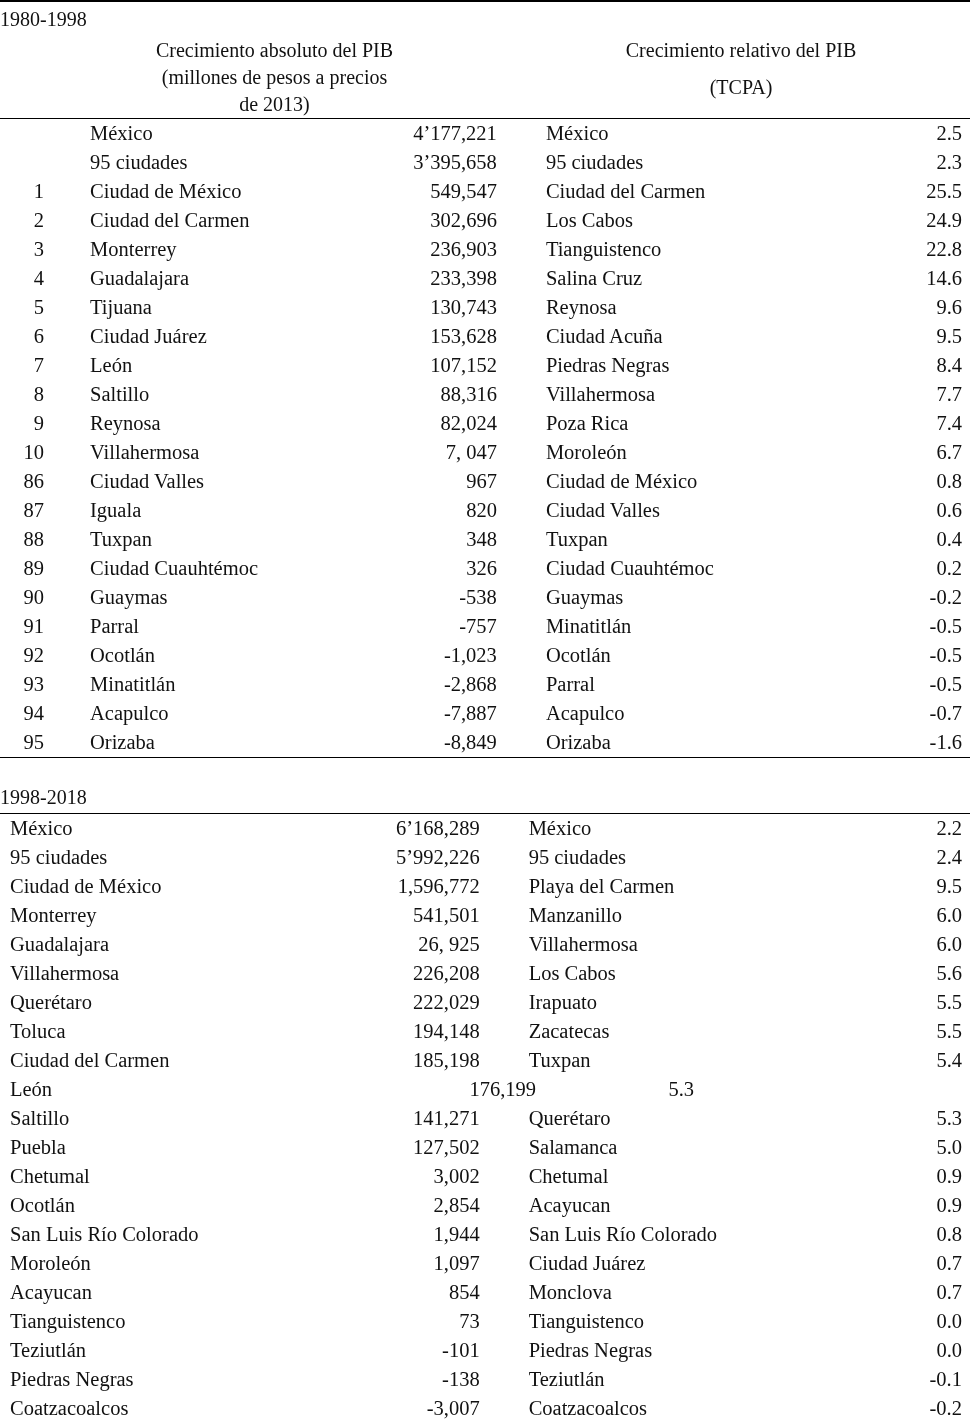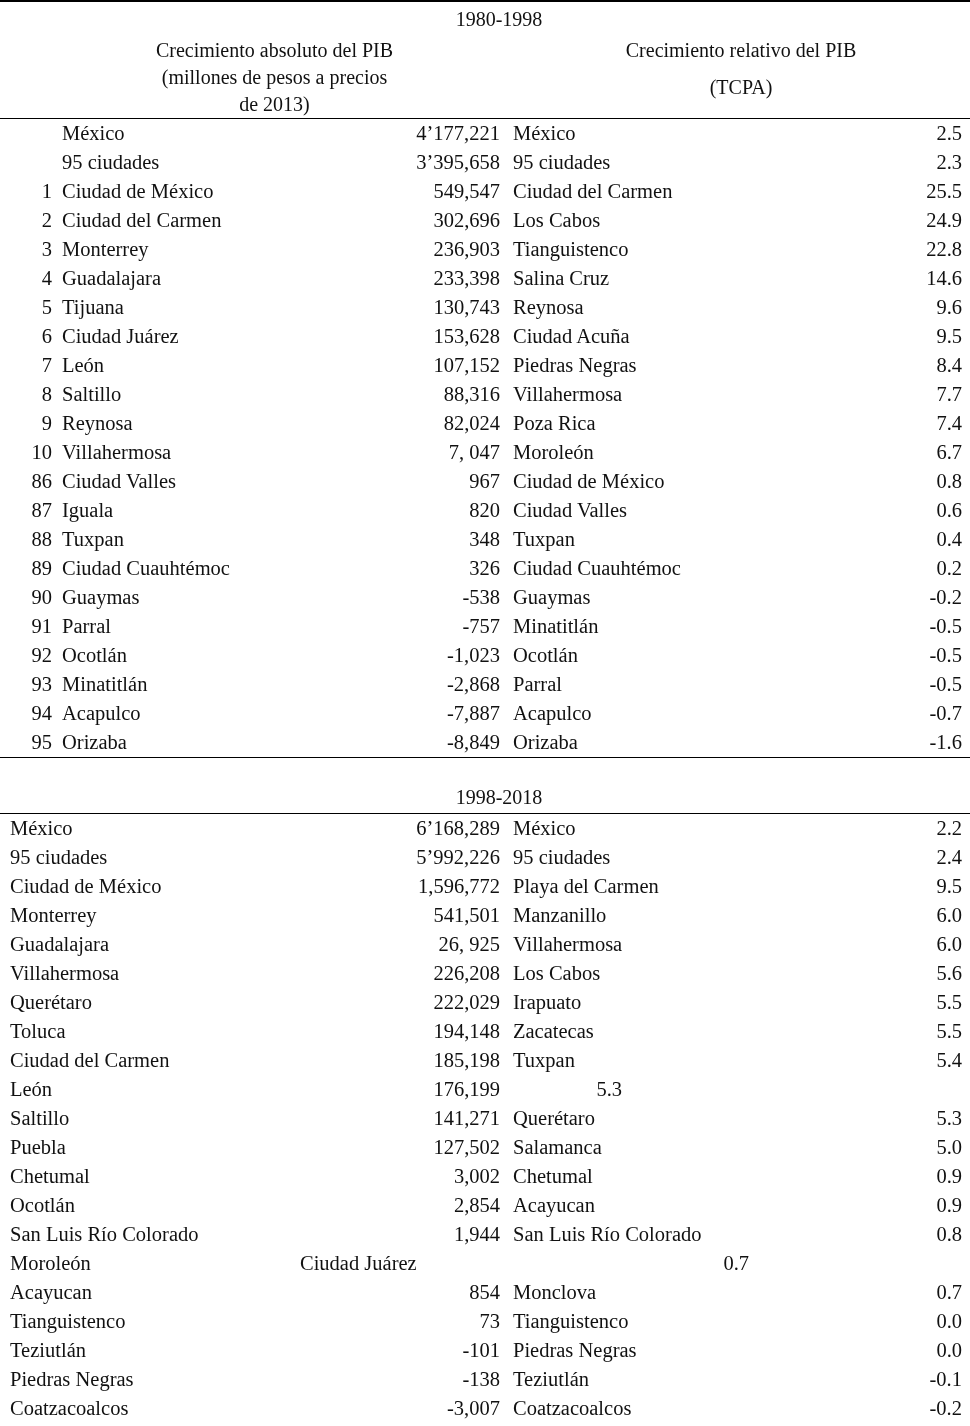--- a/index.html
+++ b/index.html
@@ -23,25 +23,24 @@
   
   .rule {
     height: 0;
     border-top: 2px solid #000;
     margin: 0;
   }
   .rule.thin { border-top-width: 1px; }
 
   
   .period {
-    text-align: center;
+    text-align: left;
     font-size: 20px;
     line-height: 28px;
     padding: 3px 0 2px 0;
-    margin-left: 28px;
   }
 
   
   .headrow {
     display: flex;
     width: 100%;
     align-items: flex-start;
   }
   .head-left, .head-right {
     box-sizing: border-box;
@@ -58,20 +57,21 @@
   
   .rows { width: 100%; }
   .row {
     display: flex;
     align-items: baseline;
     width: 100%;
     height: 29px;
     font-size: 20.5px;
     line-height: 29px;
     white-space: nowrap;
+    gap: 36px;
   }
   .c-rank {
     width: 52px;
     text-align: right;
     padding-right: 0px;
     box-sizing: border-box;
   }
   .c-city-a {
     width: 240px;
     padding-left: 10px;
@@ -380,20 +380,21 @@
           <div class="c-val-b">0.9</div>
         </div>
         <div class="row">
           <div class="c-city-a">San Luis Río Colorado</div>
           <div class="c-val-a">1,944</div>
           <div class="c-city-b">San Luis Río Colorado</div>
           <div class="c-val-b">0.8</div>
         </div>
         <div class="row">
           <div class="c-city-a">Moroleón</div>
+          <div class="c-val-a">1,097</div>
           <div class="c-city-b">Ciudad Juárez</div>
           <div class="c-val-b">0.7</div>
         </div>
         <div class="row">
           <div class="c-city-a">Acayucan</div>
           <div class="c-val-a">854</div>
           <div class="c-city-b">Monclova</div>
           <div class="c-val-b">0.7</div>
         </div>
         <div class="row">

